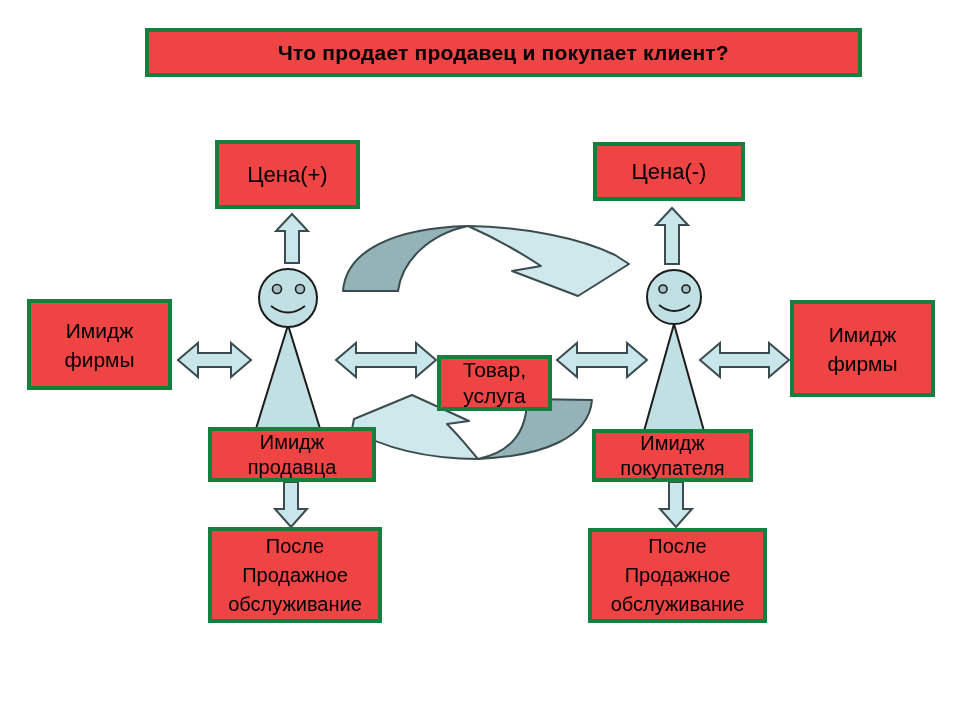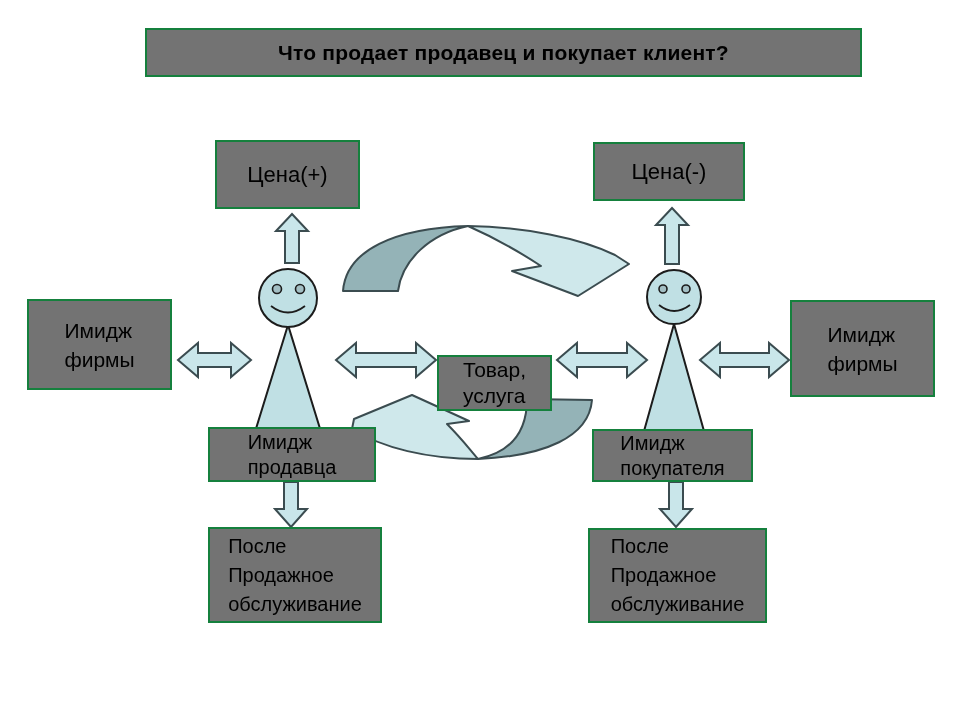--- a/index.html
+++ b/index.html
@@ -7,24 +7,24 @@
     width:960px;height:720px;
     background:#ffffff;
     font-family:"Liberation Sans","DejaVu Sans",sans-serif;
     position:relative;overflow:hidden;
   }
   .canvas{position:absolute;inset:0;width:960px;height:720px;}
   svg.shapes{position:absolute;left:0;top:0;z-index:1;}
   .node{
     position:absolute;
     box-sizing:border-box;
-    background:#737373;
-    border:2px solid #15803d;
+    background:#ef4444;
+    border:4px solid #15803d;
     display:flex;align-items:center;justify-content:center;
-    text-align:left;color:#000;
+    text-align:center;color:#000;
     white-space:pre-line;
     z-index:2;
   }
   .title-box{
     left:145px;top:28px;width:717px;height:49px;
     font-size:21px;font-weight:600;letter-spacing:.2px;
   }
   .price-plus{left:215px;top:140px;width:145px;height:69px;font-size:22px;}
   .price-minus{left:593px;top:142px;width:152px;height:59px;font-size:22px;}
   .firm-left{left:27px;top:299px;width:145px;height:91px;font-size:21px;line-height:29px;}

